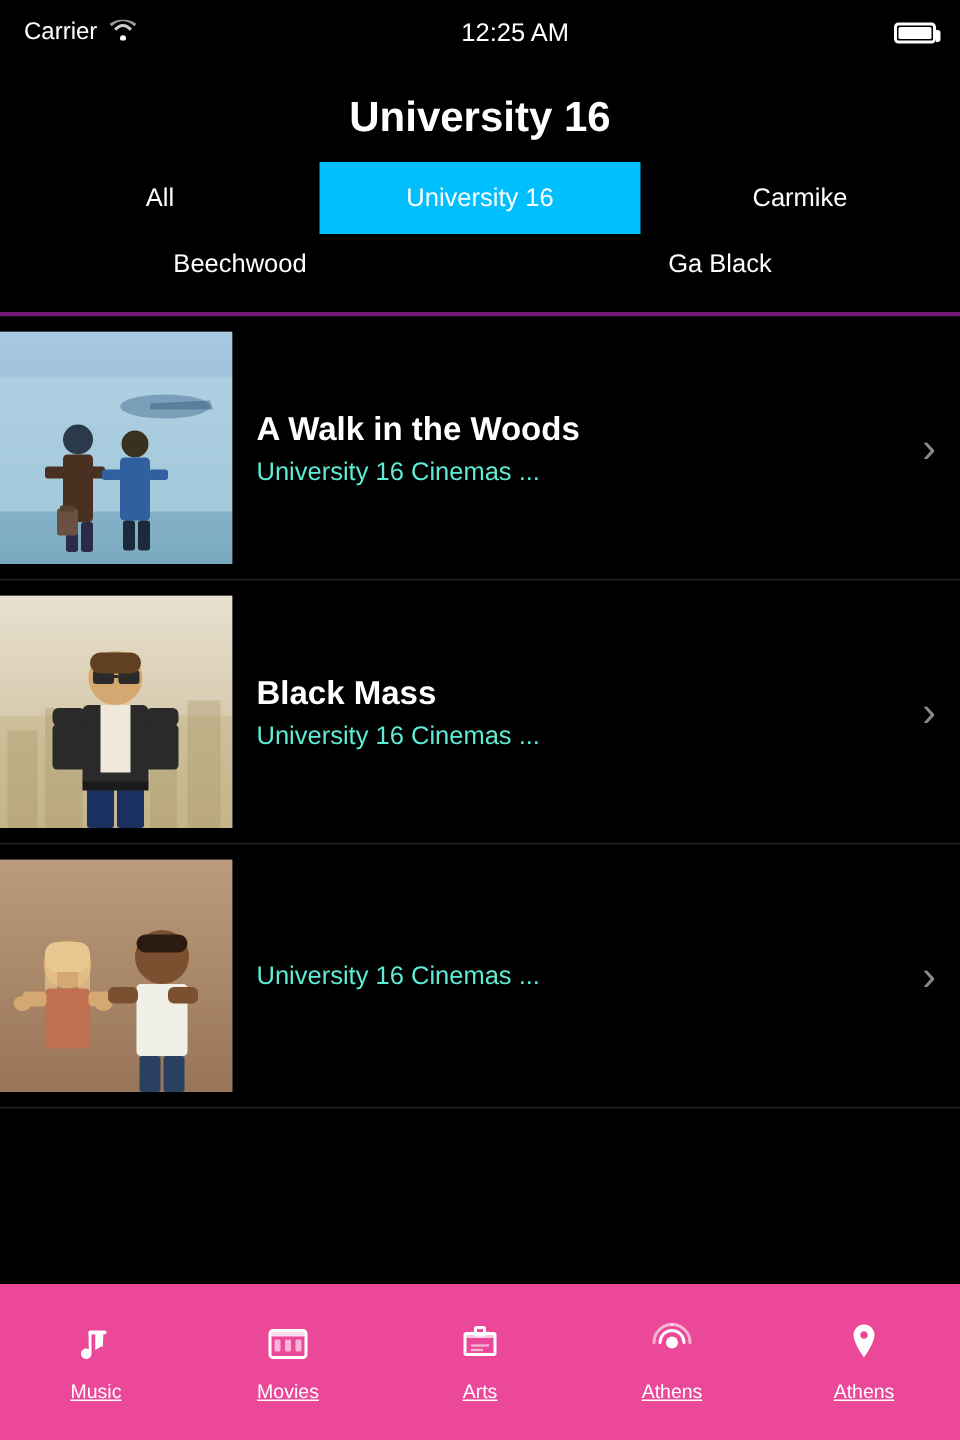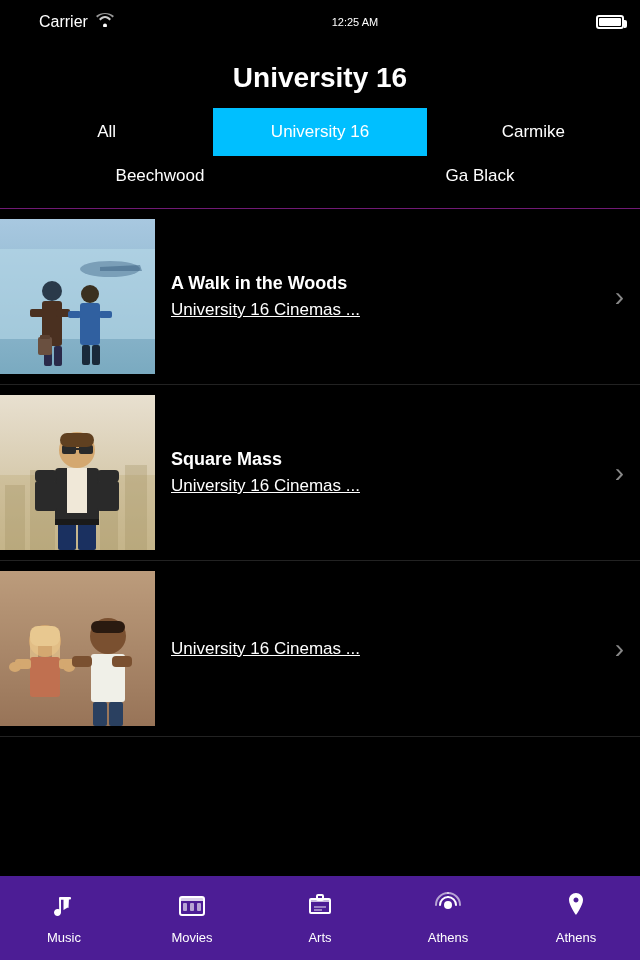--- a/index.html
+++ b/index.html
@@ -17,24 +17,23 @@
     
     .status-bar {
       height: 44px;
       background: #000;
       display: flex;
       align-items: center;
       justify-content: space-between;
       padding: 0 16px;
       font-size: 16px;
       font-weight: 500;
-      margin-left: 23px;
     }
     .status-left { display: flex; align-items: center; gap: 8px; }
-    .status-center { font-size: 11px; font-weight: 400; }
+    .status-center { font-size: 17px; font-weight: 400; }
     .status-right { display: flex; align-items: center; gap: 6px; }
     .battery-icon {
       width: 28px; height: 14px;
       border: 2px solid #fff;
       border-radius: 3px;
       position: relative;
       display: inline-block;
     }
     .battery-icon::after {
       content: '';
@@ -80,21 +79,21 @@
     .filter-tab.active {
       background: #00BFFF;
       color: #fff;
     }
 
     
     .filter-row2 {
       display: flex;
       align-items: center;
       background: #000;
-      border-bottom: 1px solid #701a75;
+      border-bottom: 3px solid #701a75;
       padding-bottom: 12px;
     }
     .filter-tab2 {
       flex: 1;
       text-align: center;
       padding: 10px 0;
       font-size: 17px;
       color: #fff;
       cursor: pointer;
     }
@@ -146,47 +145,47 @@
       background: #b09070;
       position: relative;
       overflow: hidden;
     }
 
     .movie-info {
       flex: 1;
       padding: 10px 16px;
     }
     .movie-title {
-      font-size: 18px;
+      font-size: 22px;
       font-weight: 600;
       color: #fff;
       margin-bottom: 6px;
     }
     .movie-subtitle {
       font-size: 17px;
-      color: #ffffff;
-      text-decoration: underline;
+      color: #5eead4;
     }
     .movie-chevron {
       font-size: 28px;
       color: #888;
       padding-right: 16px;
       font-weight: 300;
     }
 
     
     .tab-bar {
       position: absolute;
       bottom: 0;
       left: 0;
       width: 640px;
-      height: 84px;
-      background: #4c1d95;
-      display: flex;
-      align-items: center;
+      height: 104px;
+      background: #ec4899;
+      display: flex;
+      align-items: center;
+      text-decoration: underline;
     }
     .tab-item {
       flex: 1;
       display: flex;
       flex-direction: column;
       align-items: center;
       justify-content: center;
       cursor: pointer;
       height: 100%;
       gap: 4px;
@@ -337,21 +336,21 @@
           <rect x="97" y="86" width="22" height="30" rx="3" fill="#2a2a2a"></rect>
 
           <rect x="58" y="128" width="18" height="27" rx="2" fill="#1a3060"></rect>
           <rect x="78" y="128" width="18" height="27" rx="2" fill="#1a3060"></rect>
 
           <rect x="55" y="124" width="44" height="6" fill="#1a1a1a"></rect>
         </svg>
       </div>
     </div>
     <div class="movie-info">
-      <div class="movie-title">Square Mass</div>
+      <div class="movie-title">Black Mass</div>
       <div class="movie-subtitle">University 16 Cinemas ...</div>
     </div>
     <div class="movie-chevron">›</div>
   </div>
 
   <div class="movie-item">
     <div class="movie-poster">
       <div class="poster-captive-art">
         <svg width="155" height="155" viewBox="0 0 155 155">
           <defs>

